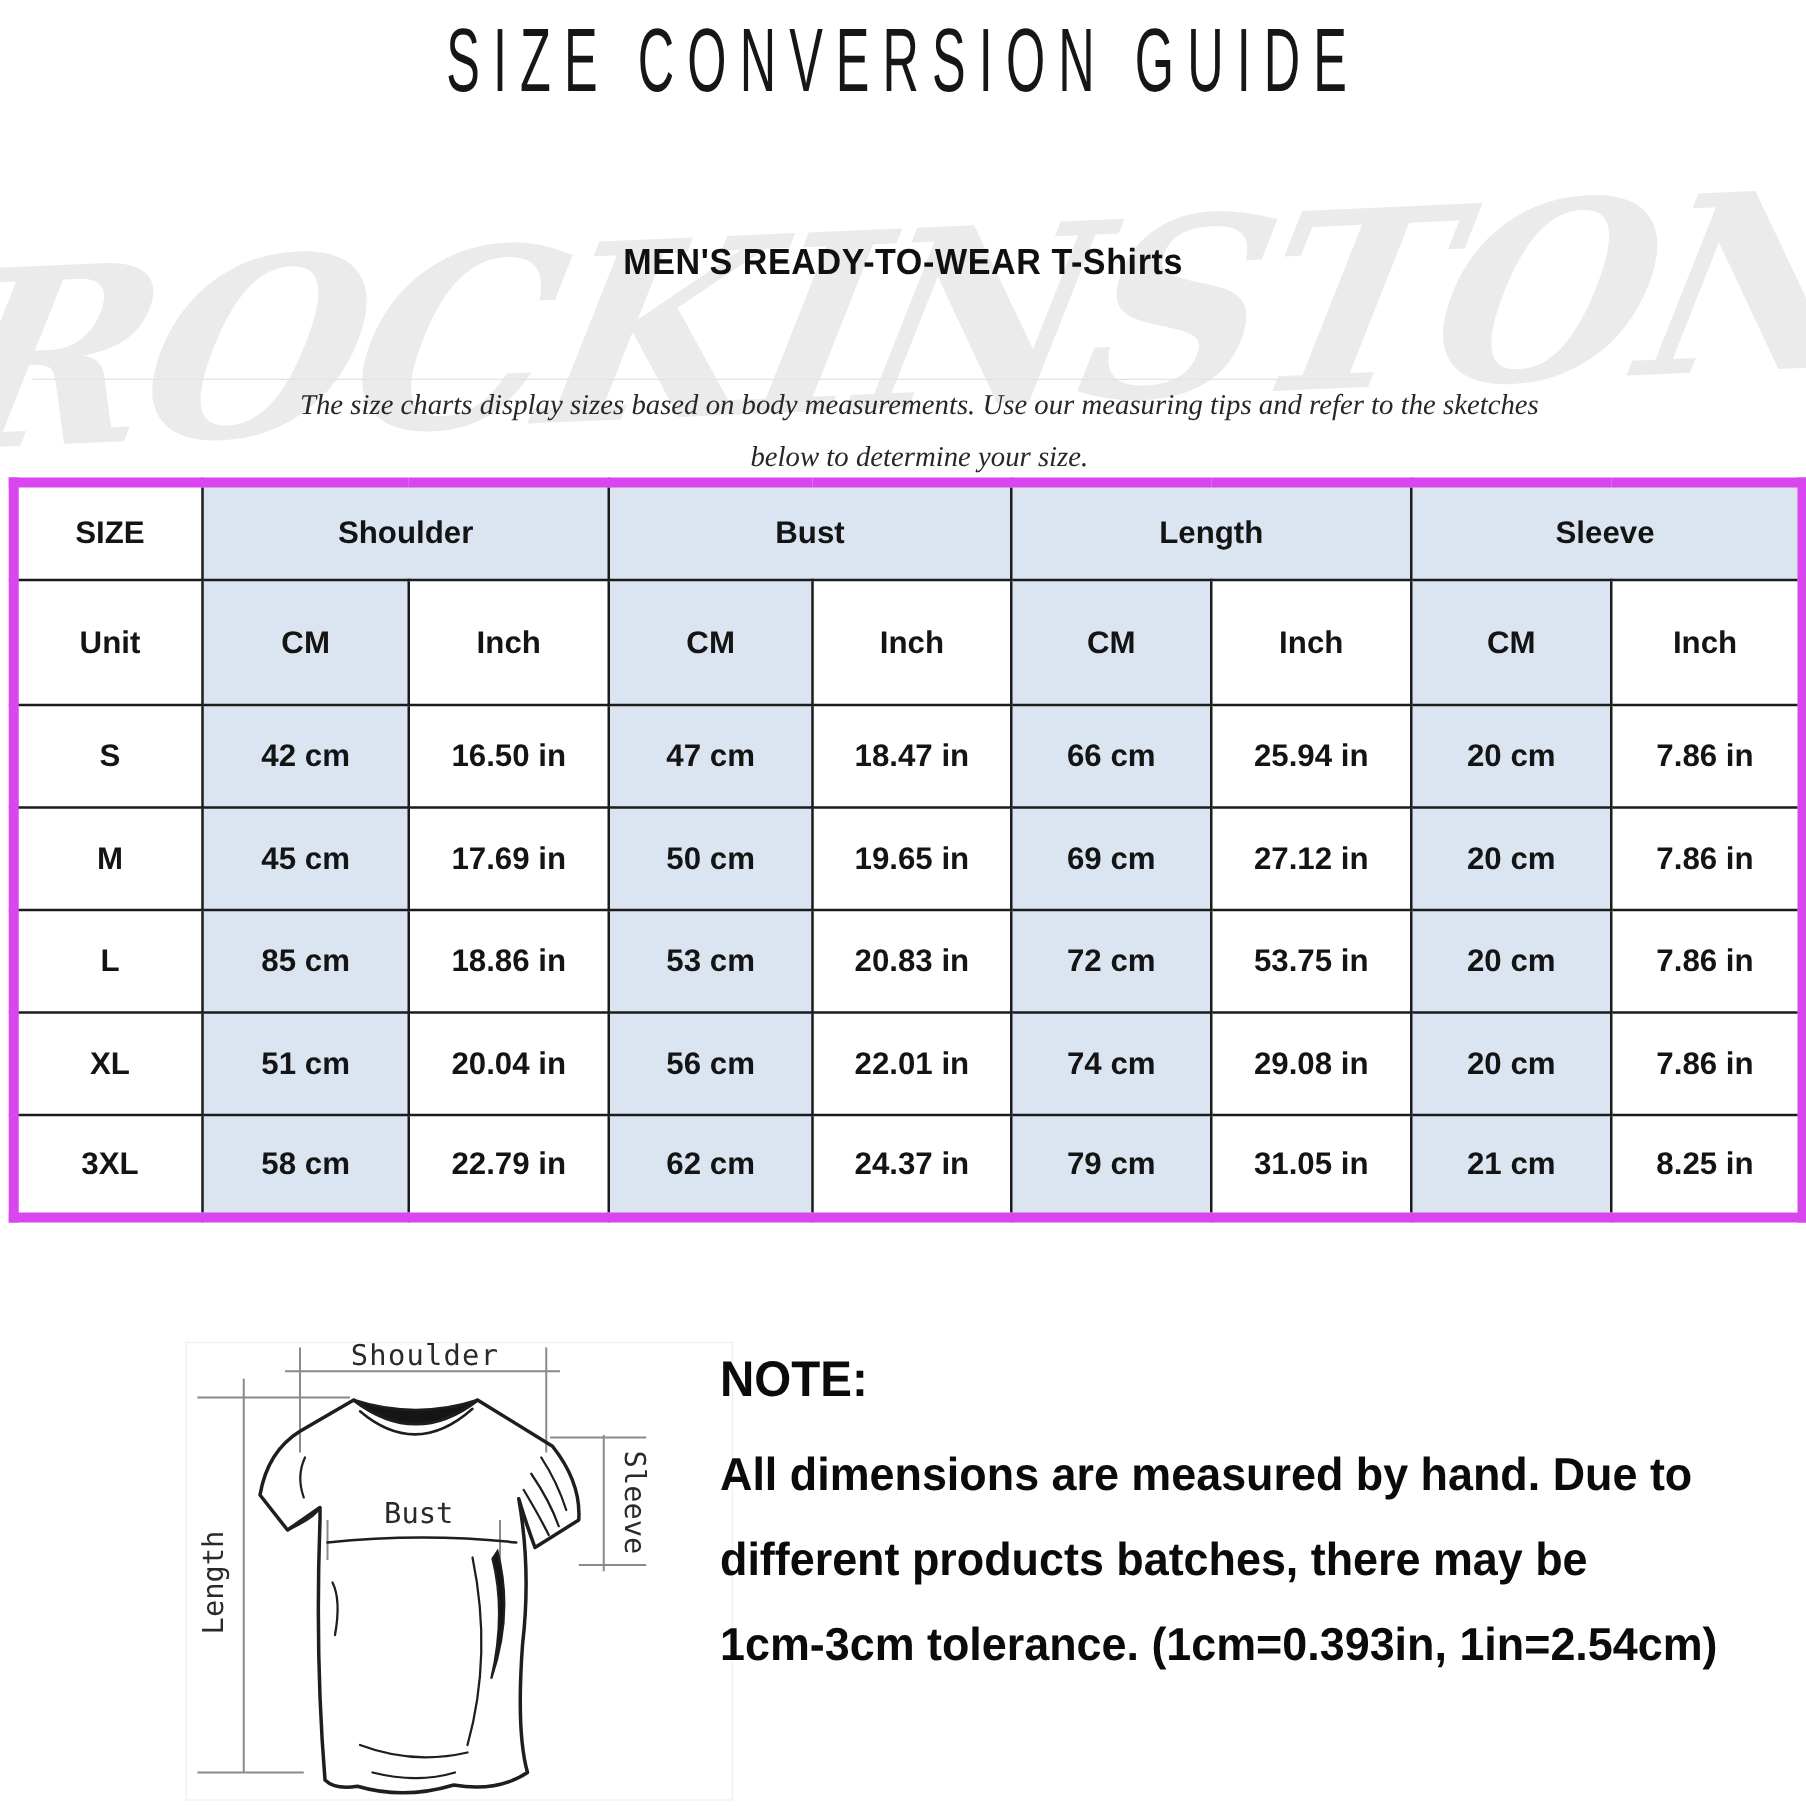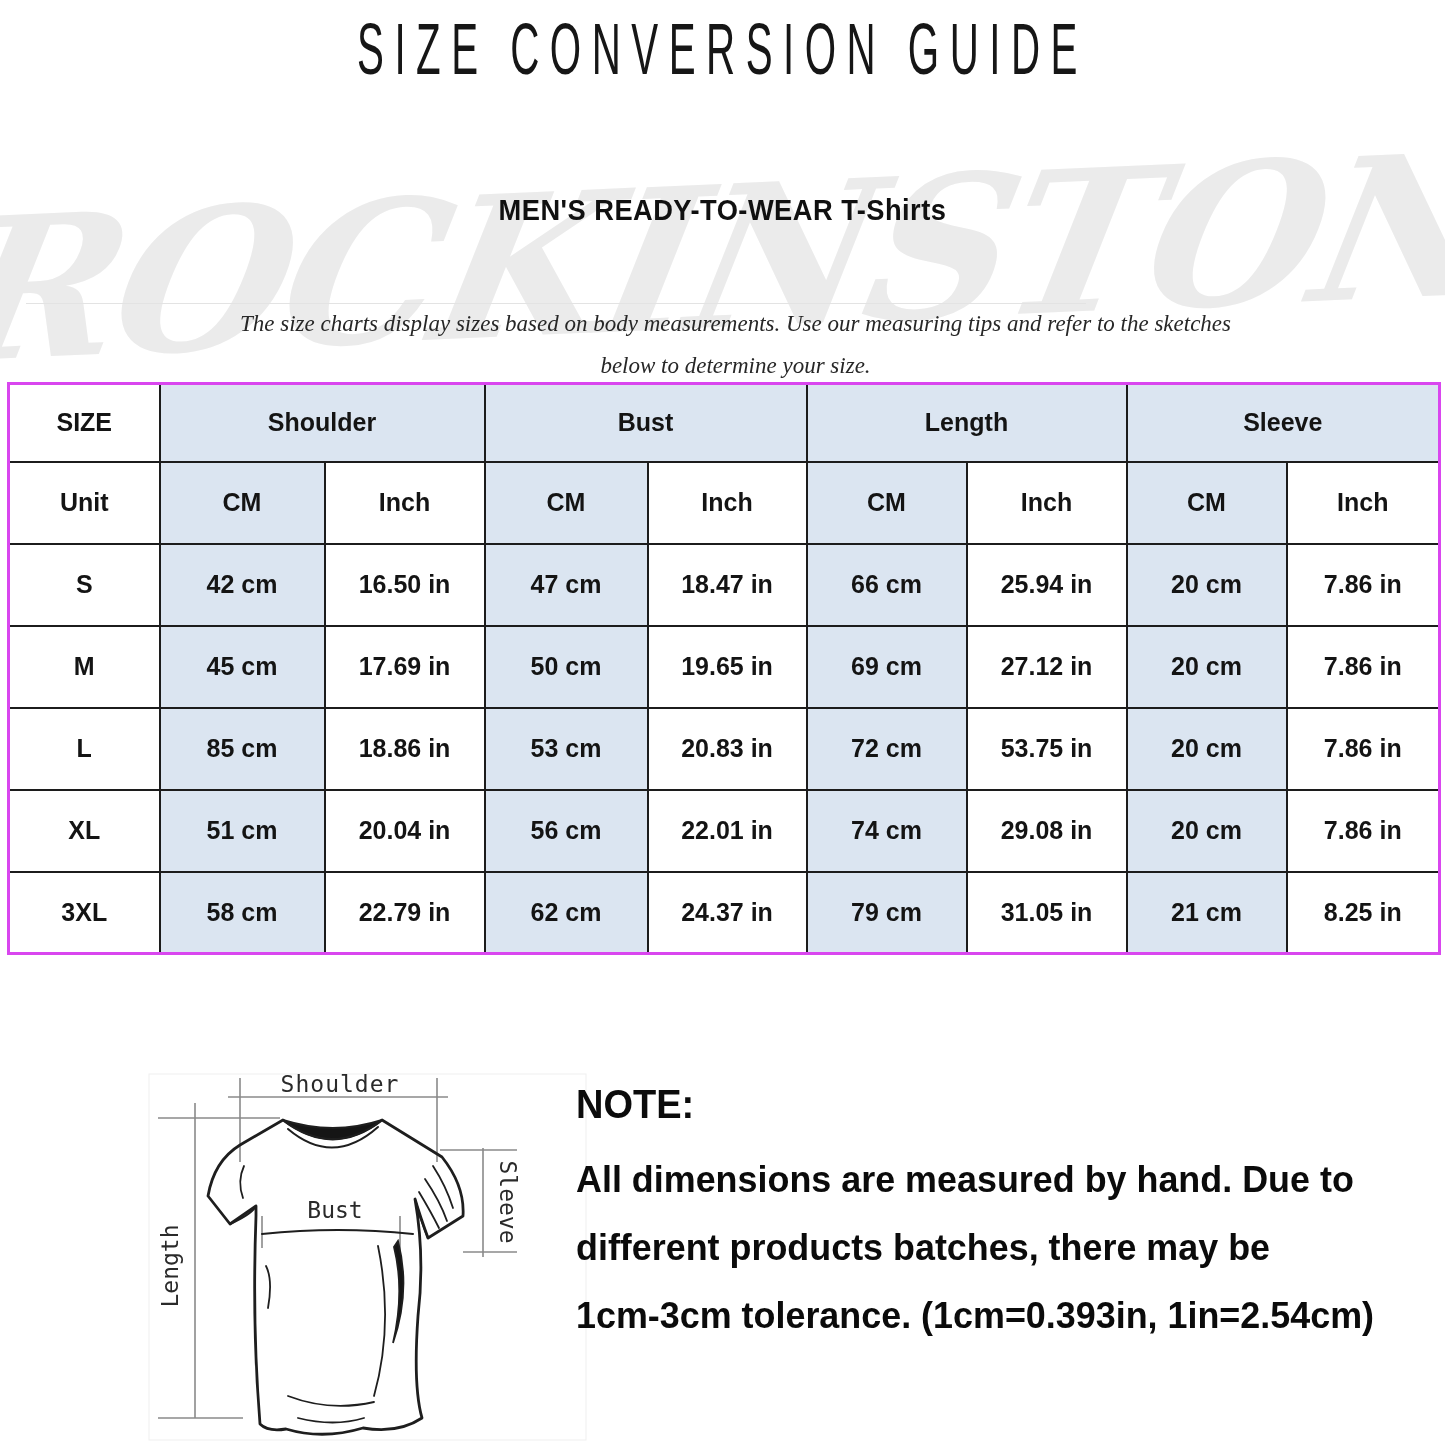--- a/index.html
+++ b/index.html
@@ -24,23 +24,23 @@
              transform:rotate(-2.5deg) skewX(-14deg) scaleX(1.02);transform-origin:0 50%;
              user-select:none;}
   .faint-rule{position:absolute;top:303px;left:26px;width:1060px;height:1px;
               background:#e3e3e3;z-index:0;}
   .layer{position:relative;z-index:1;}
   
   table.size{position:absolute;left:7px;top:382px;width:1431px;border-collapse:collapse;
              background:#ffffff;table-layout:fixed;z-index:1;}
   table.size td,table.size th{border:2px solid #1c1c1c;text-align:center;vertical-align:middle;
              font-weight:700;font-size:25px;color:#141414;padding:0;}
-  table.size{border:3px solid #d946ef;}
+  table.size{border:8px solid #d946ef;}
   tr.r-group{height:78px;}
-  tr.r-unit{height:82px;}
+  tr.r-unit{height:100px;}
   tr.r-data{height:82px;}
   td.blue,th.blue{background:#dbe5f1;}
   td.white,th.white{background:#ffffff;}
   
   .diagram{position:absolute;left:148px;top:1066px;z-index:1;}
   .diagram text{font-family:"DejaVu Sans Mono",monospace;font-size:23px;fill:#2a2a2a;}
   
   .note-head{position:absolute;left:576px;top:1082px;font-size:40px;font-weight:700;
              color:#0b0b0b;transform:scaleX(0.95);transform-origin:0 0;z-index:1;}
   .note-body{position:absolute;left:576px;top:1146px;width:820px;font-size:37px;

